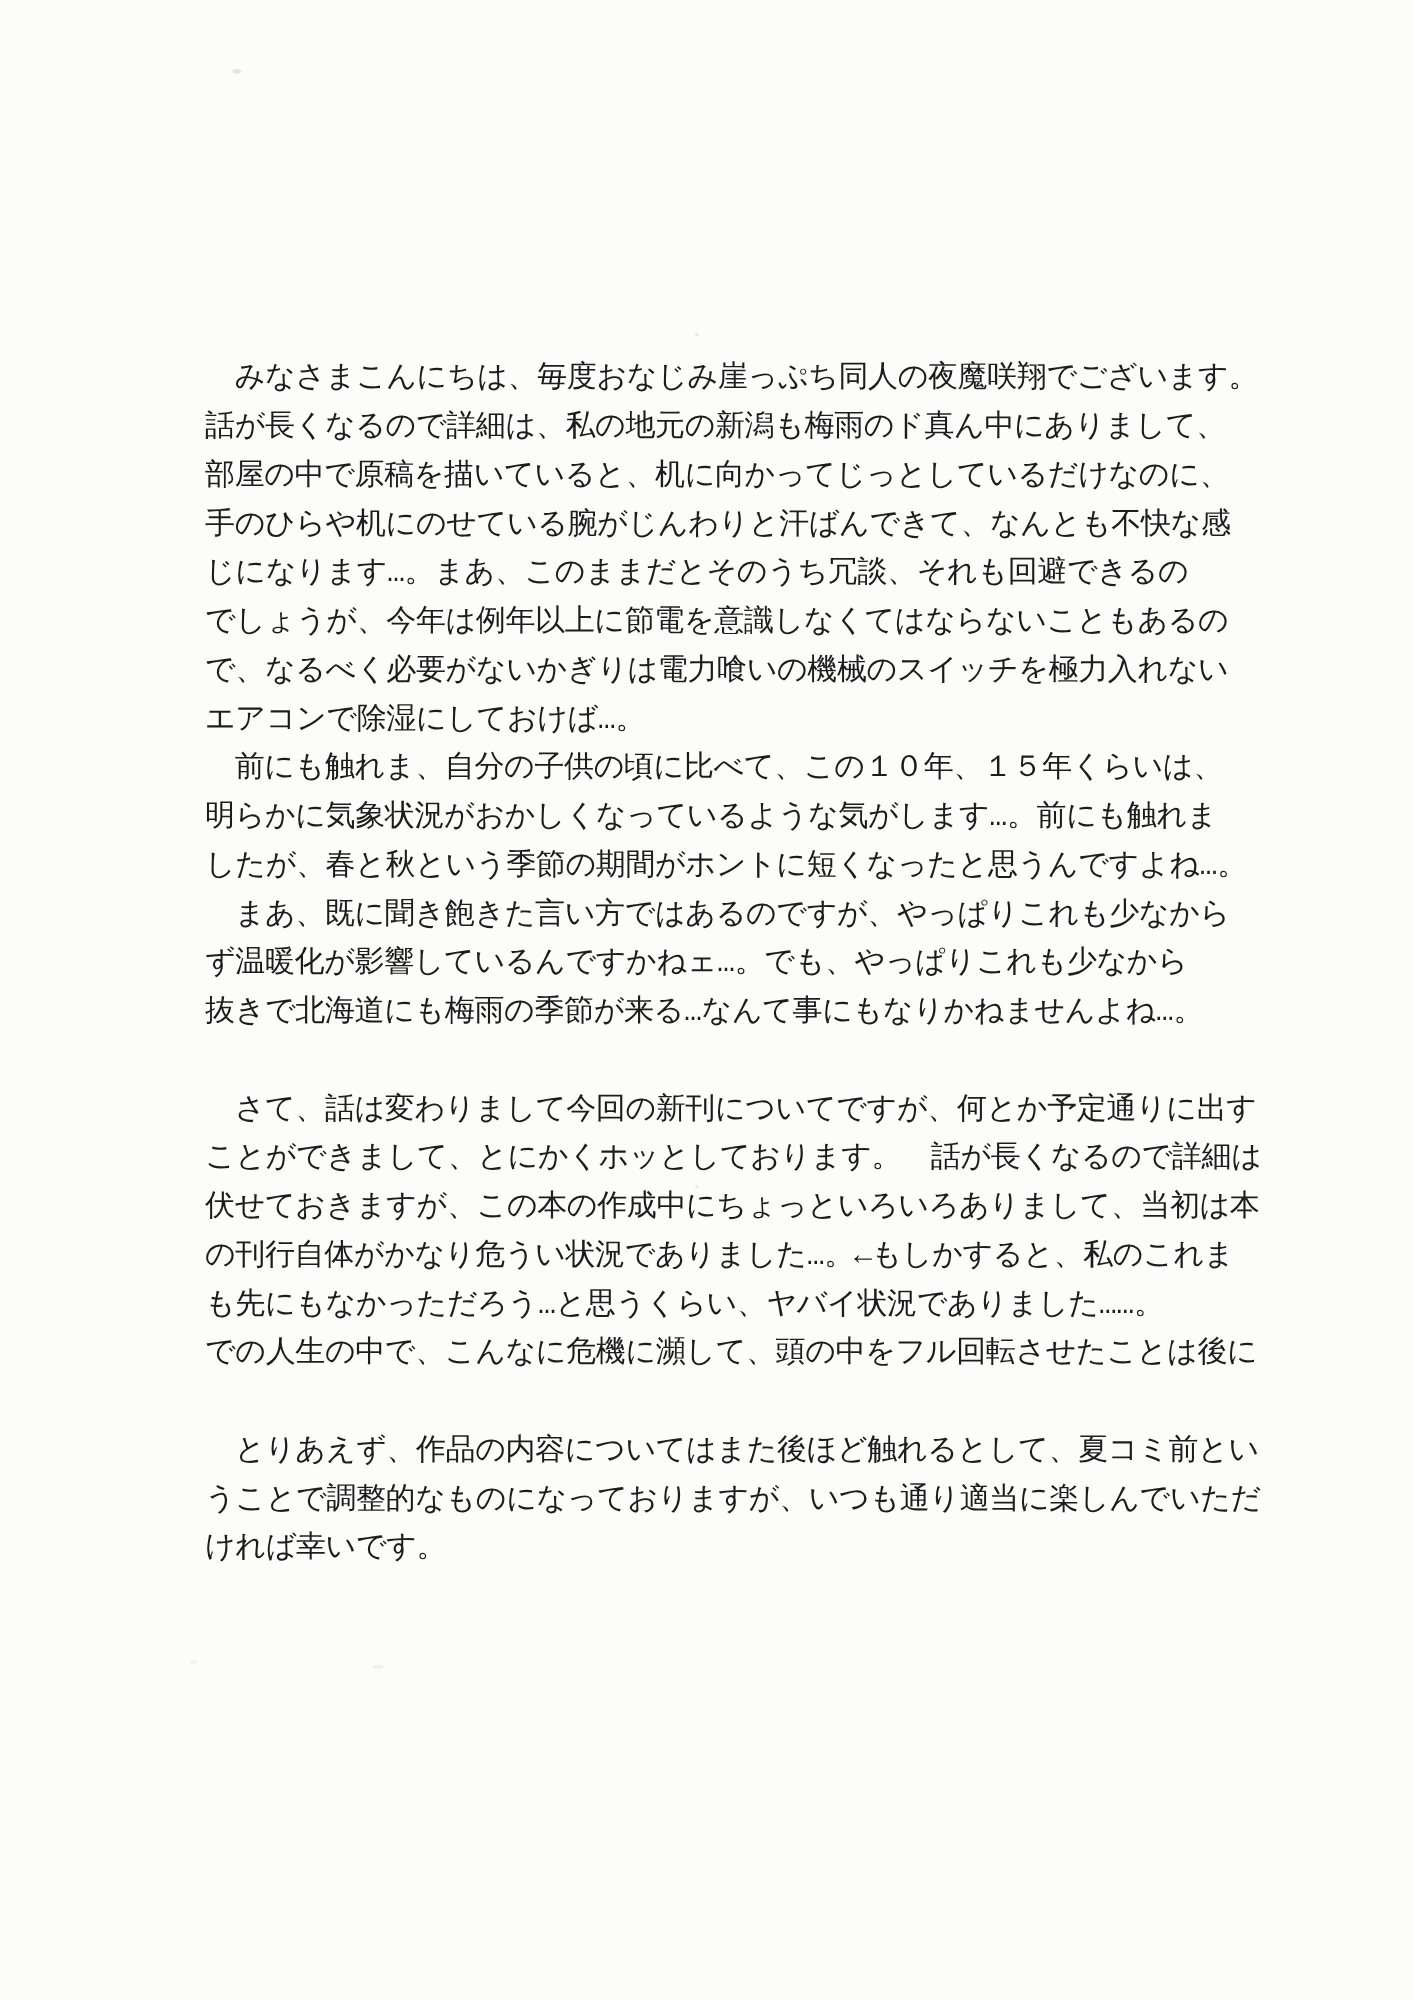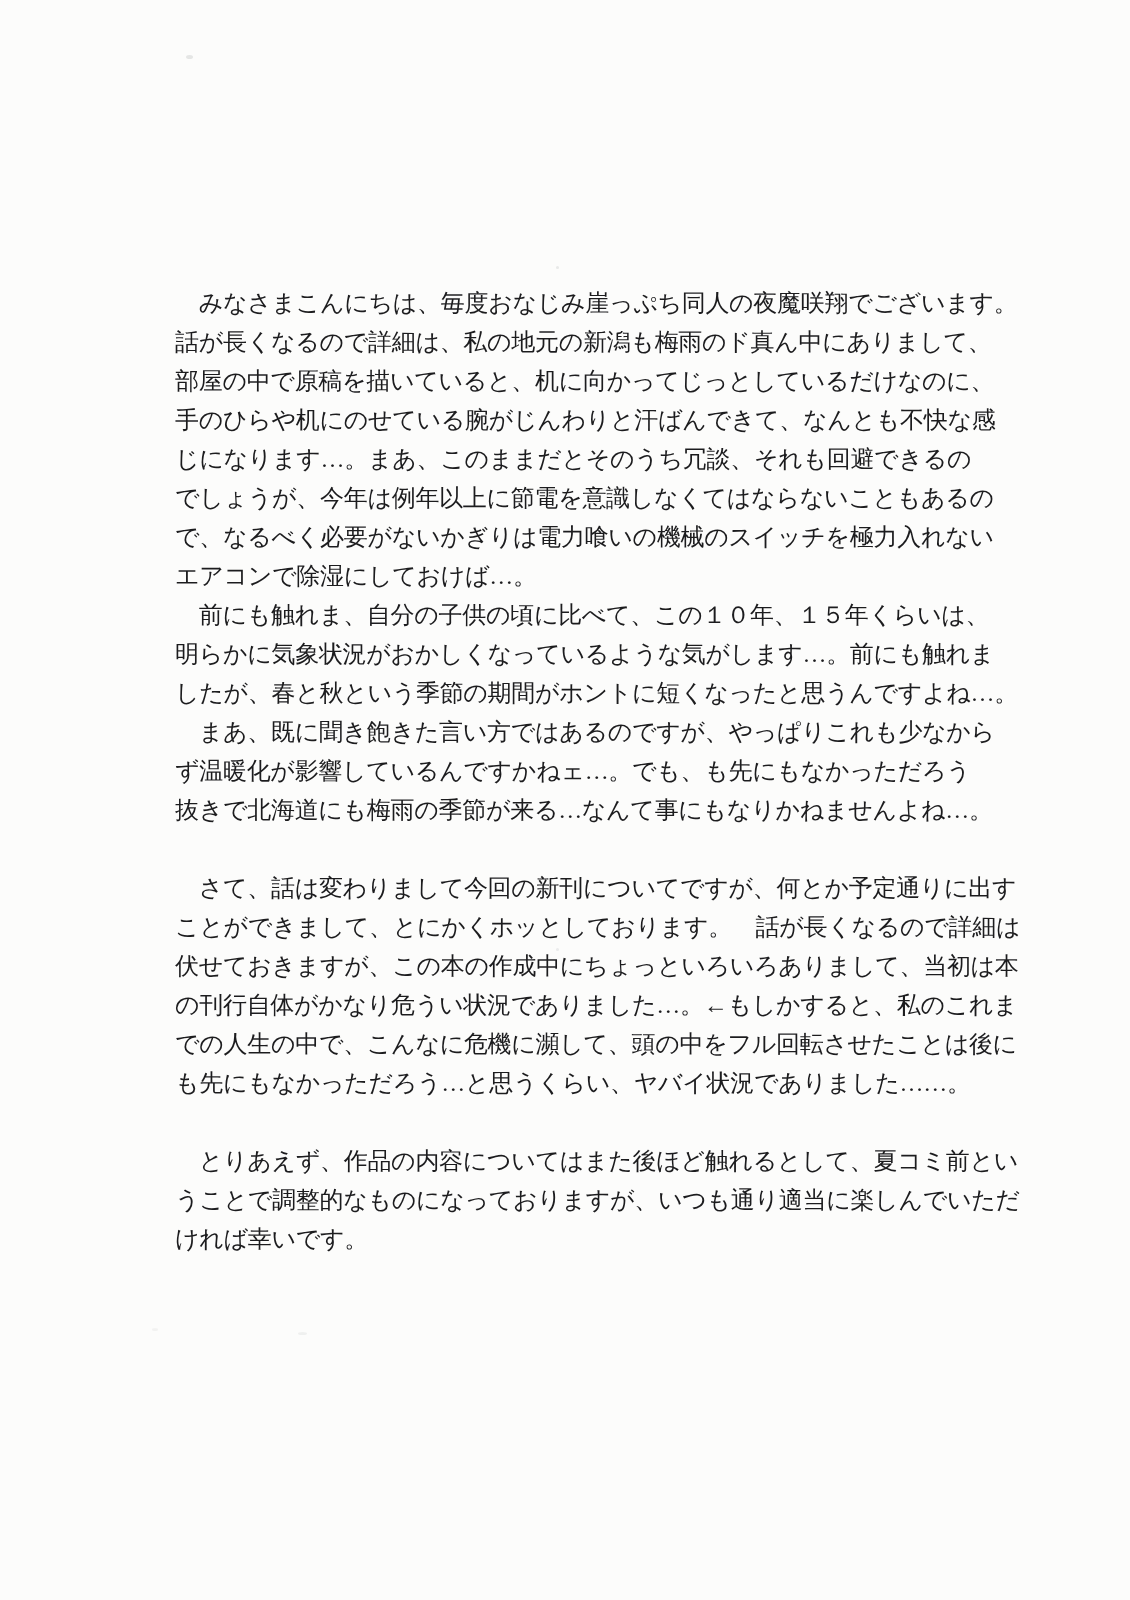--- a/index.html
+++ b/index.html
@@ -15,25 +15,25 @@
   .page {
     position: absolute;
     left: 0;
     top: 0;
     width: 1130px;
     height: 1600px;
     background: #fcfcfb;
   }
   .textblock {
     position: absolute;
-    left: 175px;
+    left: 164px;
     top: 284px;
     width: 850px;
     color: #1c1c1e;
-    font-family: Liberation Serif, serif;
+    font-family: Liberation Mono, monospace;
     font-size: 24px;
     font-weight: 500;
     letter-spacing: -0.3px;
   }
   .line {
     line-height: 39px;
     min-height: 39px;
     white-space: nowrap;
   }
   
@@ -64,27 +64,27 @@
     <div class="line">部屋の中で原稿を描いていると、机に向かってじっとしているだけなのに、</div>
     <div class="line">手のひらや机にのせている腕がじんわりと汗ばんできて、なんとも不快な感</div>
     <div class="line">じになります…。まあ、このままだとそのうち冗談、それも回避できるの</div>
     <div class="line">でしょうが、今年は例年以上に節電を意識しなくてはならないこともあるの</div>
     <div class="line">で、なるべく必要がないかぎりは電力喰いの機械のスイッチを極力入れない</div>
     <div class="line">エアコンで除湿にしておけば…。</div>
     <div class="line">　前にも触れま、自分の子供の頃に比べて、この１０年、１５年くらいは、</div>
     <div class="line">明らかに気象状況がおかしくなっているような気がします…。前にも触れま</div>
     <div class="line">したが、春と秋という季節の期間がホントに短くなったと思うんですよね…。</div>
     <div class="line">　まあ、既に聞き飽きた言い方ではあるのですが、やっぱりこれも少なから</div>
-    <div class="line">ず温暖化が影響しているんですかねェ…。でも、も先にもなかっただろう</div>
+    <div class="line">ず温暖化が影響しているんですかねェ…。でも、やっぱりこれも少なから</div>
     <div class="line">抜きで北海道にも梅雨の季節が来る…なんて事にもなりかねませんよね…。</div>
     <div class="line"></div>
     <div class="line">　さて、話は変わりまして今回の新刊についてですが、何とか予定通りに出す</div>
     <div class="line">ことができまして、とにかくホッとしております。　話が長くなるので詳細は</div>
     <div class="line">伏せておきますが、この本の作成中にちょっといろいろありまして、当初は本</div>
     <div class="line">の刊行自体がかなり危うい状況でありました…。←もしかすると、私のこれま</div>
+    <div class="line">も先にもなかっただろう…と思うくらい、ヤバイ状況でありました……。</div>
     <div class="line">での人生の中で、こんなに危機に瀕して、頭の中をフル回転させたことは後に</div>
-    <div class="line">も先にもなかっただろう…と思うくらい、ヤバイ状況でありました……。</div>
     <div class="line"></div>
     <div class="line">　とりあえず、作品の内容についてはまた後ほど触れるとして、夏コミ前とい</div>
     <div class="line">うことで調整的なものになっておりますが、いつも通り適当に楽しんでいただ</div>
     <div class="line">ければ幸いです。</div>
   </div>
 </div>
 
 </body></html>

